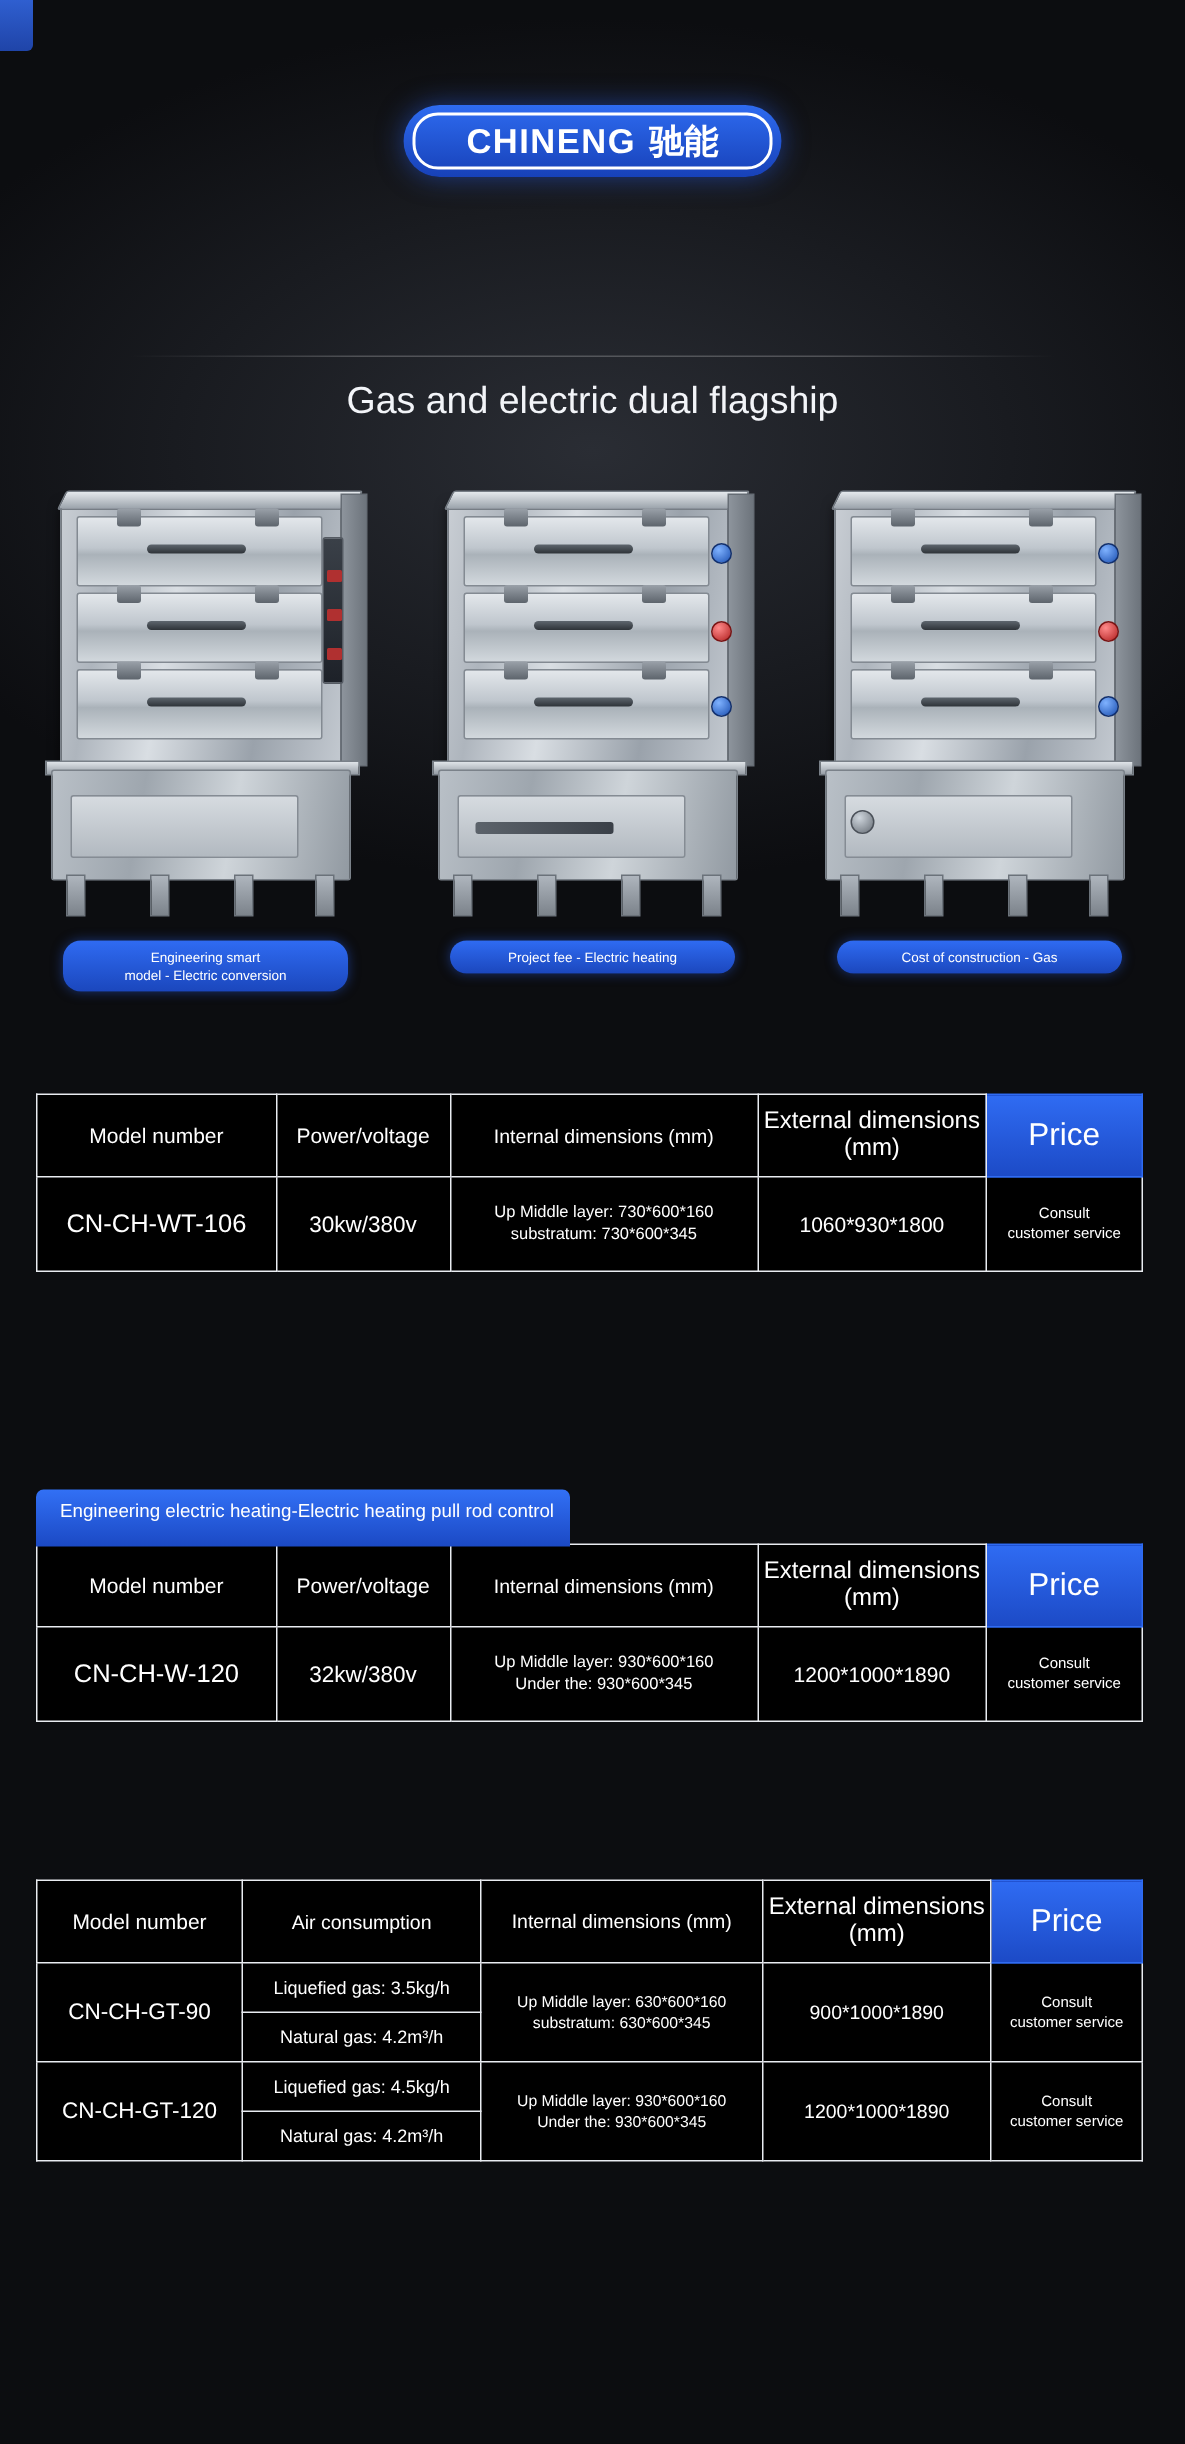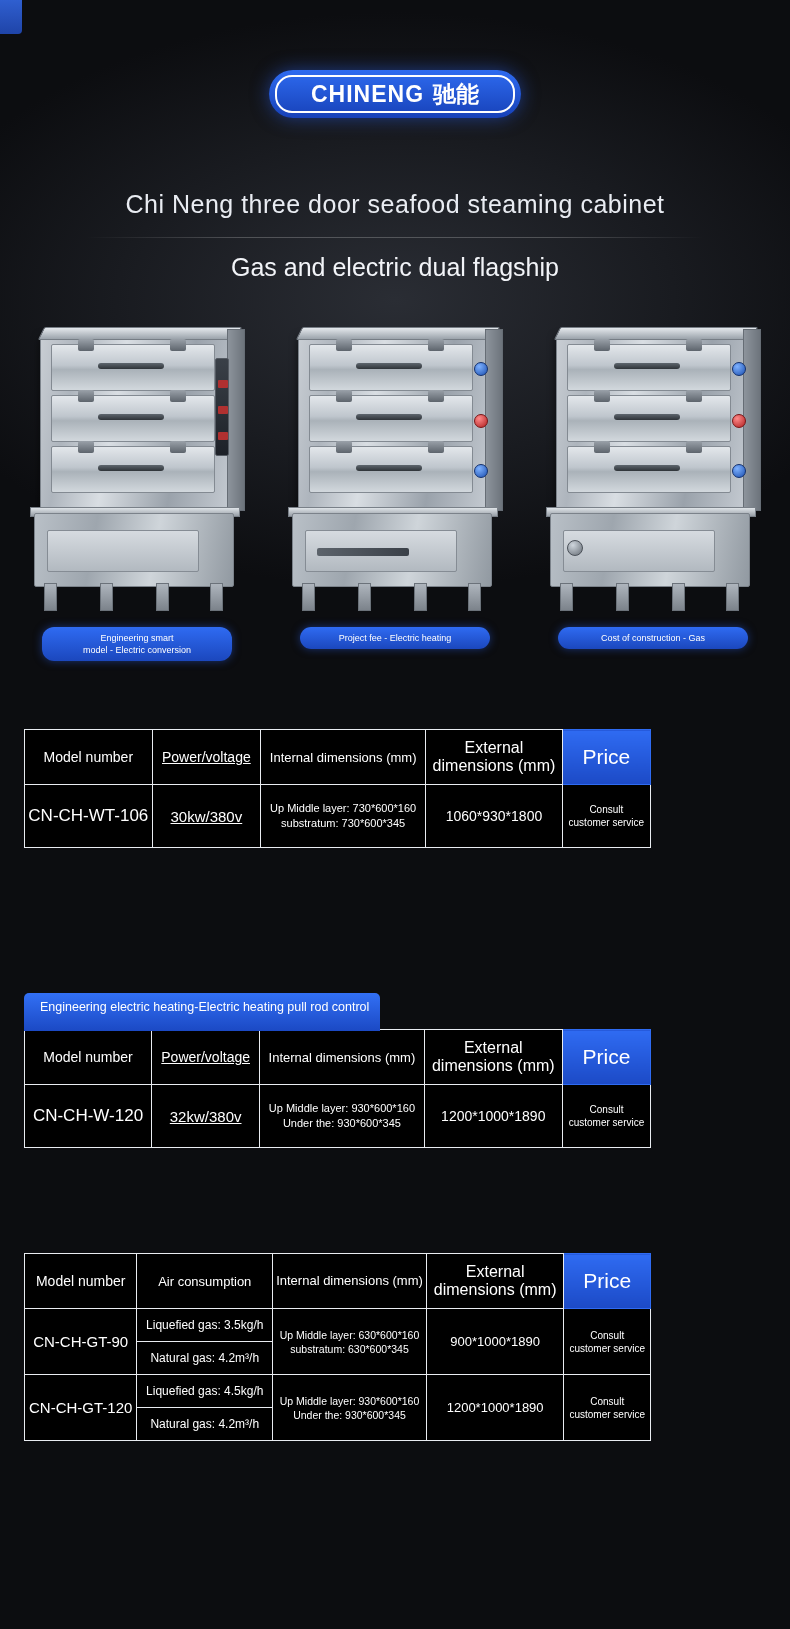--- a/index.html
+++ b/index.html
@@ -141,31 +141,31 @@
   
   .block{position:absolute;left:24px;width:742px;}
   .block-title{
     position:relative;z-index:3;width:356px;min-height:38px;
     background:linear-gradient(180deg,#3270f5,#1b49c4);
     border-radius:5px 5px 0 0;
     padding:6px 10px 4px 16px;
     font-size:12.5px;line-height:16px;color:#fff;box-sizing:border-box;
   }
   table.spec{
-    border-collapse:collapse;width:627px;background:#000;
+    border-collapse:collapse;width:738px;background:#000;
     margin-top:-2px;position:relative;z-index:1;
   }
   table.spec td,table.spec th{
     border:1px solid #e9ecf1;text-align:center;color:#fff;vertical-align:middle;
   }
   .hdr td{height:52px;font-size:14px;font-weight:400;}
   .hdr td.small{font-size:16px;}
   .row td{height:60px;}
   .c-model{width:155px;font-size:17px;}
-  .c-power{width:112px;font-size:15px;text-decoration:underline;}
+  .c-power{width:112px;font-size:15px;}
   .c-int{width:200px;font-size:11px;line-height:15px;}
   .c-ext{width:148px;font-size:14px;}
   .c-price{width:100px;}
   .price-head{
     background:linear-gradient(180deg,#2f6bf2,#1c4ac6)!important;
     font-size:21px!important;color:#fff;font-weight:400;
     border:1px solid #2f6bf2!important;
   }
   .consult{color:#2f7bf5;font-size:10px;line-height:13px;}
   .gas-model{width:138px;font-size:15px;}
@@ -183,21 +183,20 @@
 
   <div class="logo-wrap">
     <div class="logo-outer">
       <div class="logo-inner">
         <span class="logo-en">CHINENG</span>
         <span class="logo-cn">驰能</span>
       </div>
     </div>
   </div>
 
-  <div class="h1">Chi Neng three door seafood steaming cabinet</div>
   <div class="rule"></div>
   <div class="h2">Gas and electric dual flagship</div>
 
   <div class="products">
 
     <div class="product">
       <div class="machine">
         <div class="cab">
           <div class="cab-top"></div>
           <div class="cab-side"></div>

